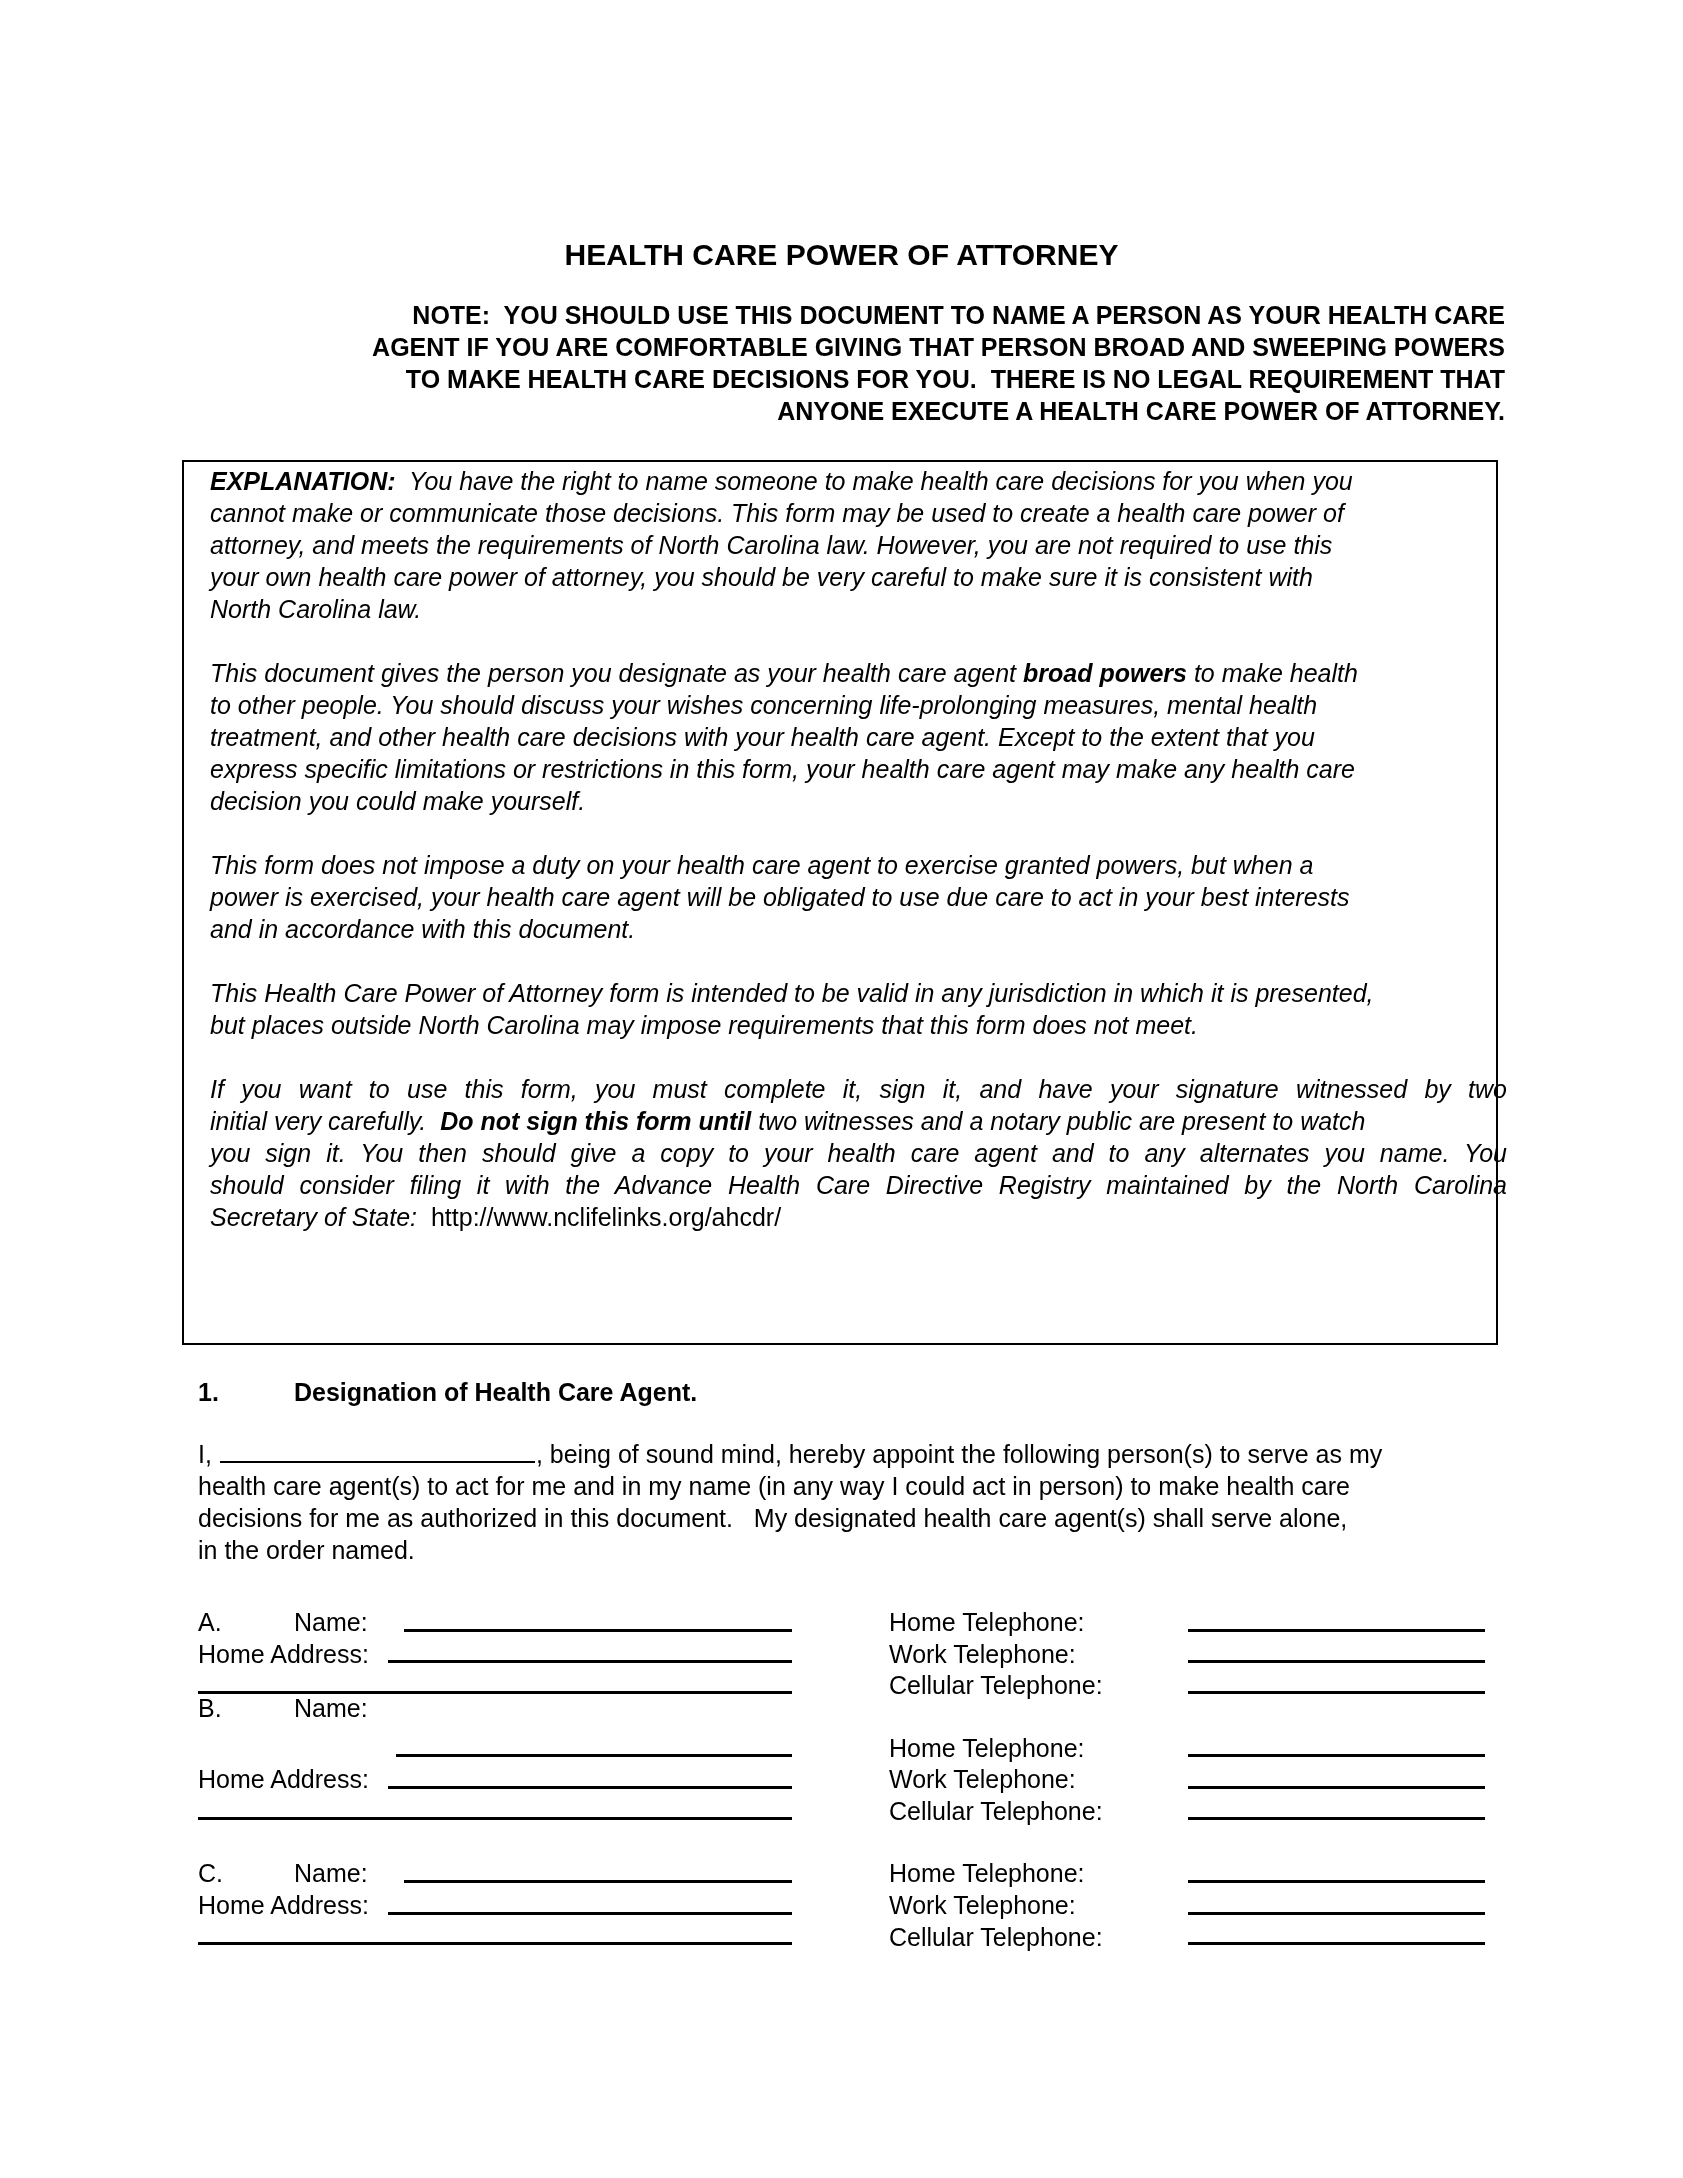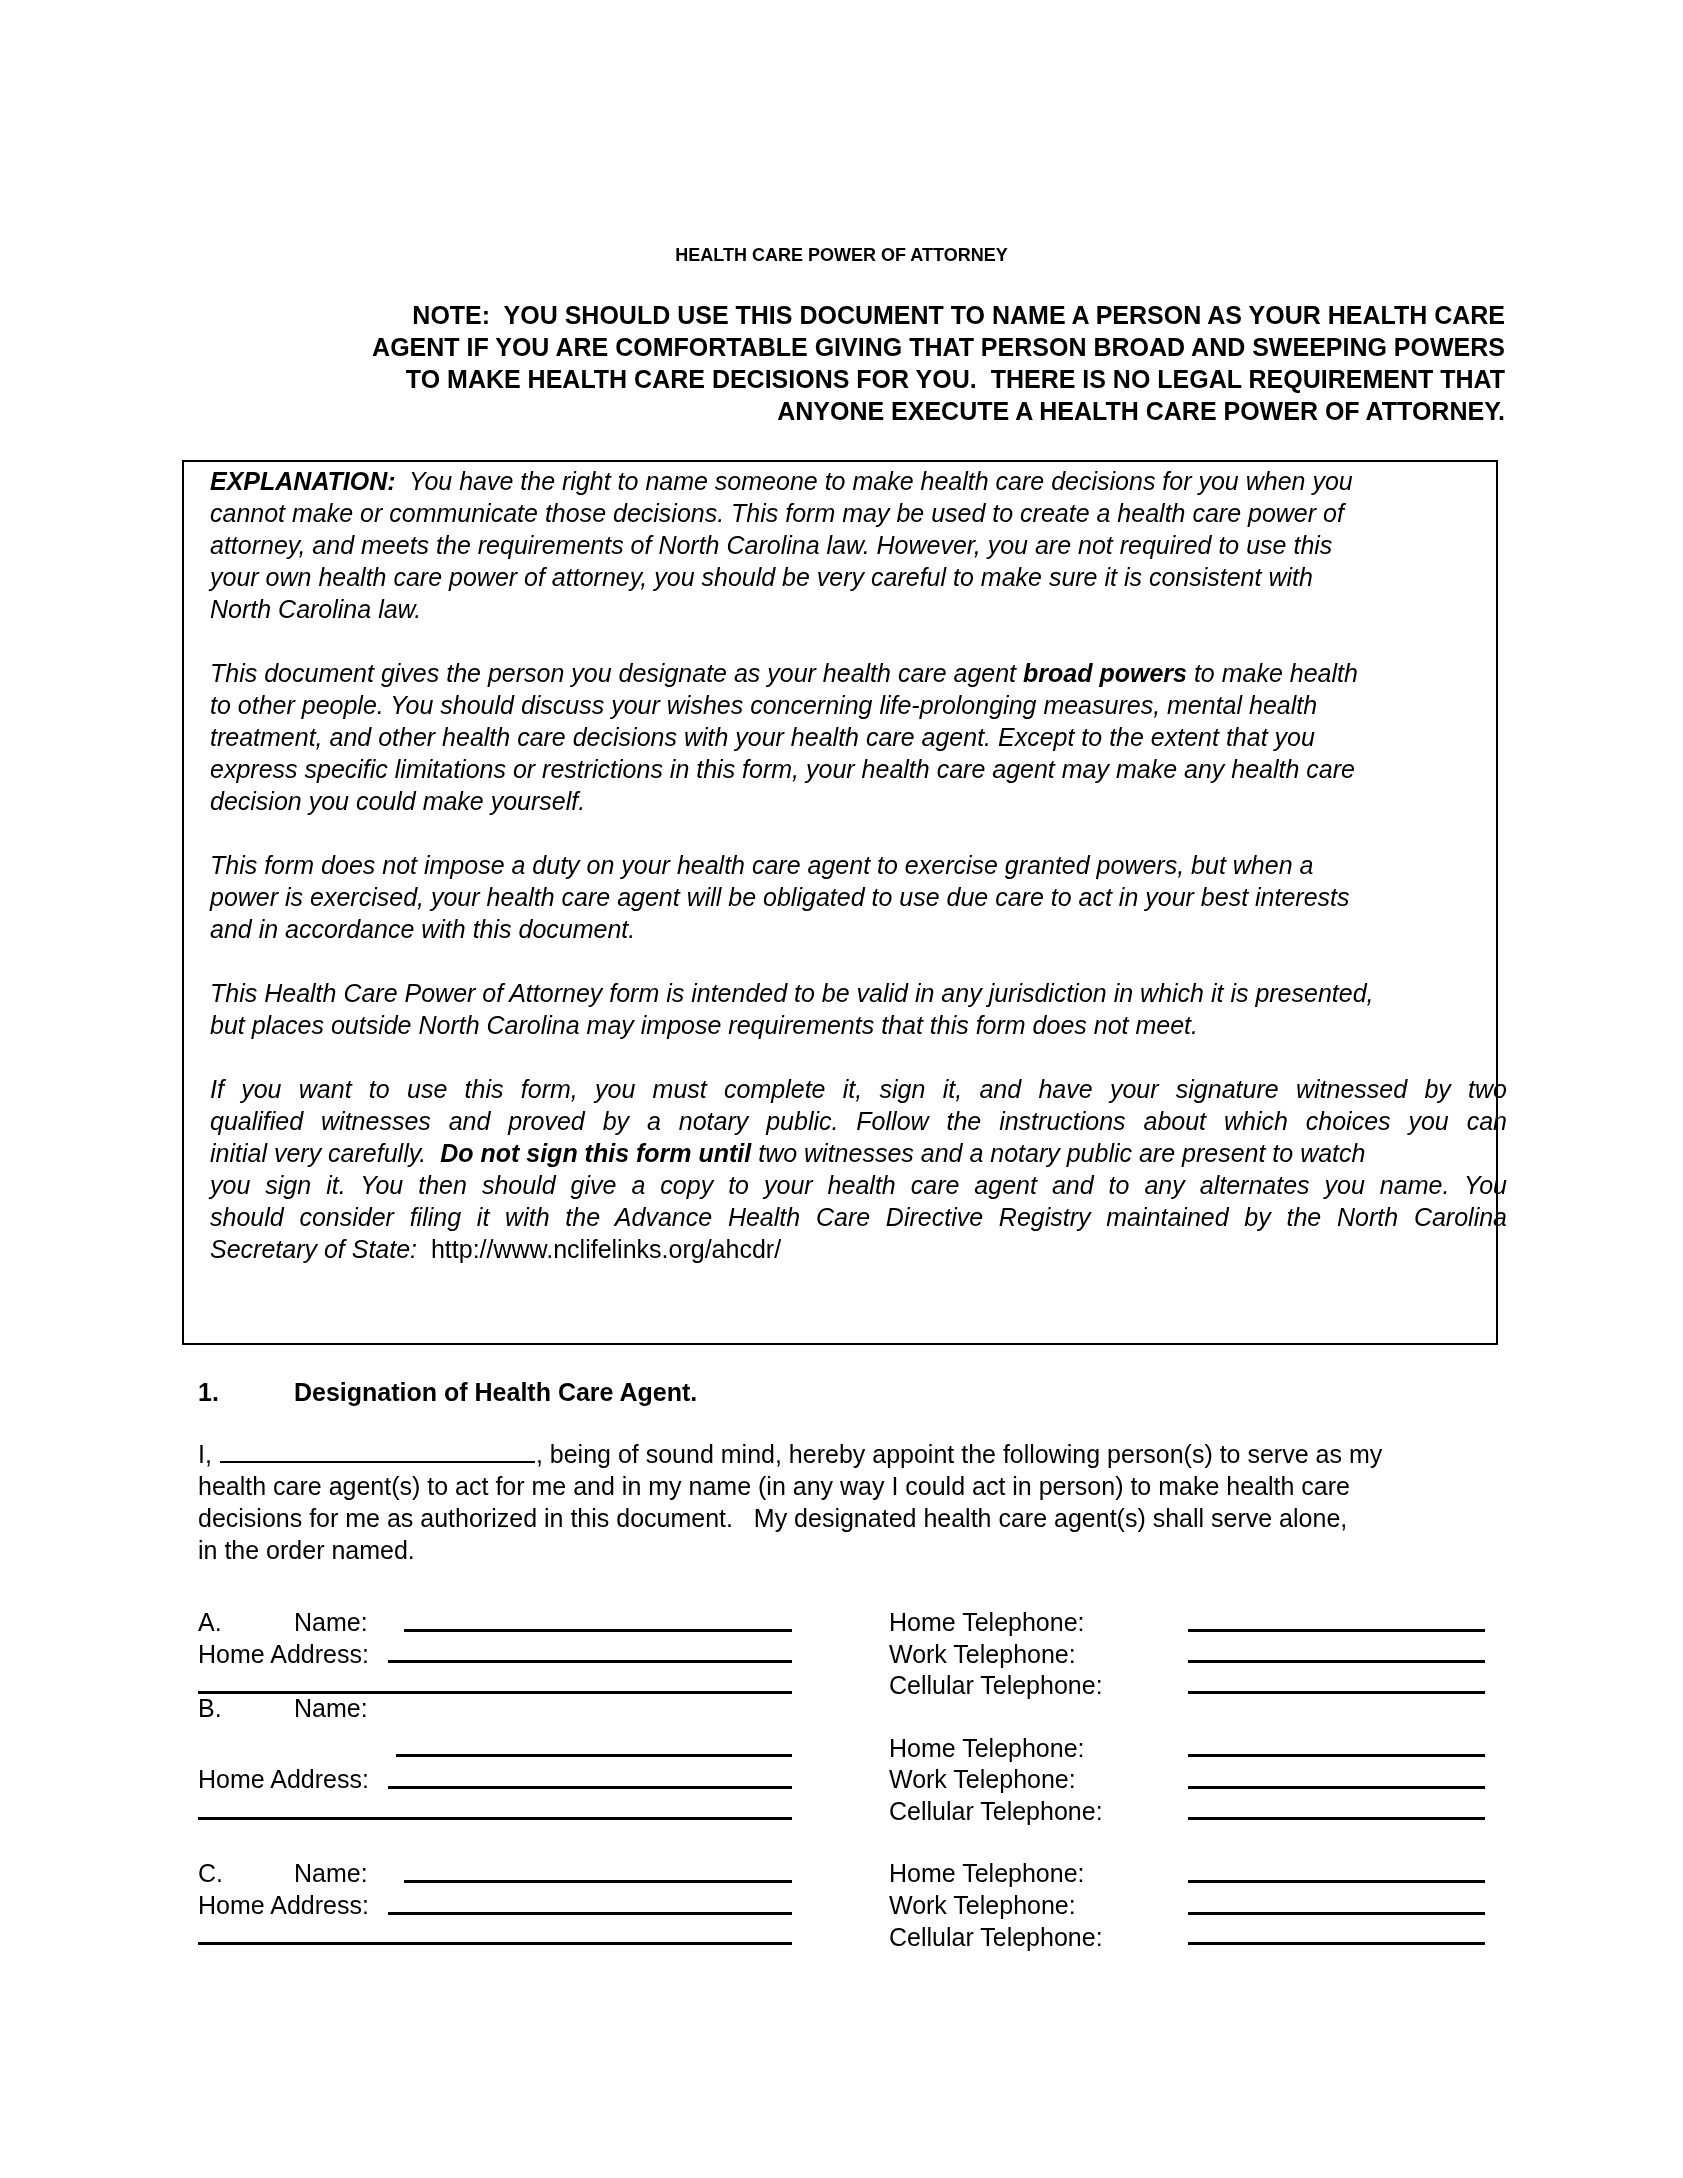--- a/index.html
+++ b/index.html
@@ -1,20 +1,20 @@
 <!DOCTYPE html>
 <html><head>
 <meta charset="utf-8">
 <style>
   html, body { margin: 0; padding: 0; background: #ffffff; }
   body { width: 1683px; height: 2178px; position: relative; overflow: hidden;
          font-family: "Liberation Sans", sans-serif; color: #000; }
   .page { position: absolute; left: 0; top: 0; width: 1683px; height: 2178px; }
   .title { position: absolute; left: 0; width: 1683px; top: 239px; text-align: center;
-           font-weight: bold; font-size: 18px; line-height: 32px; }
+           font-weight: bold; font-size: 30px; line-height: 32px; }
   .note { position: absolute; left: 198px; top: 299px; width: 1307px; font-weight: bold;
           font-size: 25px; line-height: 32px; }
   .note div { white-space: nowrap; text-align: right; }
   .explain-box { position: absolute; left: 182px; top: 460px; width: 1316px; height: 885px;
                  border: 2px solid #000; box-sizing: border-box; }
   .explain { position: absolute; left: 198px; top: 465px; width: 1297px; font-style: italic;
              font-size: 25px; line-height: 32px; margin-left: 12px; }
   .explain p { margin: 0 0 32px 0; }
   .explain .ln { display: block; white-space: nowrap; }
   .explain .just { text-align: justify; text-align-last: justify; white-space: normal; }
@@ -67,21 +67,20 @@
       <span class="ln">This form does not impose a duty on your health care agent to exercise granted powers, but when a</span>
       <span class="ln">power is exercised, your health care agent will be obligated to use due care to act in your best interests</span>
       <span class="ln">and in accordance with this document.</span>
     </p>
     <p>
       <span class="ln">This Health Care Power of Attorney form is intended to be valid in any jurisdiction in which it is presented,</span>
       <span class="ln">but places outside North Carolina may impose requirements that this form does not meet.</span>
     </p>
     <p>
       <span class="ln just">If you want to use this form, you must complete it, sign it, and have your signature witnessed by two</span>
-      <span class="ln just">qualified witnesses and proved by a notary public.  Follow the instructions about which choices you can</span>
       <span class="ln" style="white-space:pre"><span>initial very carefully.  </span><b>Do not sign this form until</b><span> two witnesses and a notary public are present to watch</span></span>
       <span class="ln just">you sign it.  You then should give a copy to your health care agent and to any alternates you name.  You</span>
       <span class="ln just">should consider filing it with the Advance Health Care Directive Registry maintained by the North Carolina</span>
       <span class="ln" style="white-space:pre"><span>Secretary of State:  </span><span class="url">http://www.nclifelinks.org/ahcdr/</span></span>
     </p>
   </div>
 
   <div class="section-head">
     <span class="num">1.</span><span>Designation of Health Care Agent.</span>
   </div>

